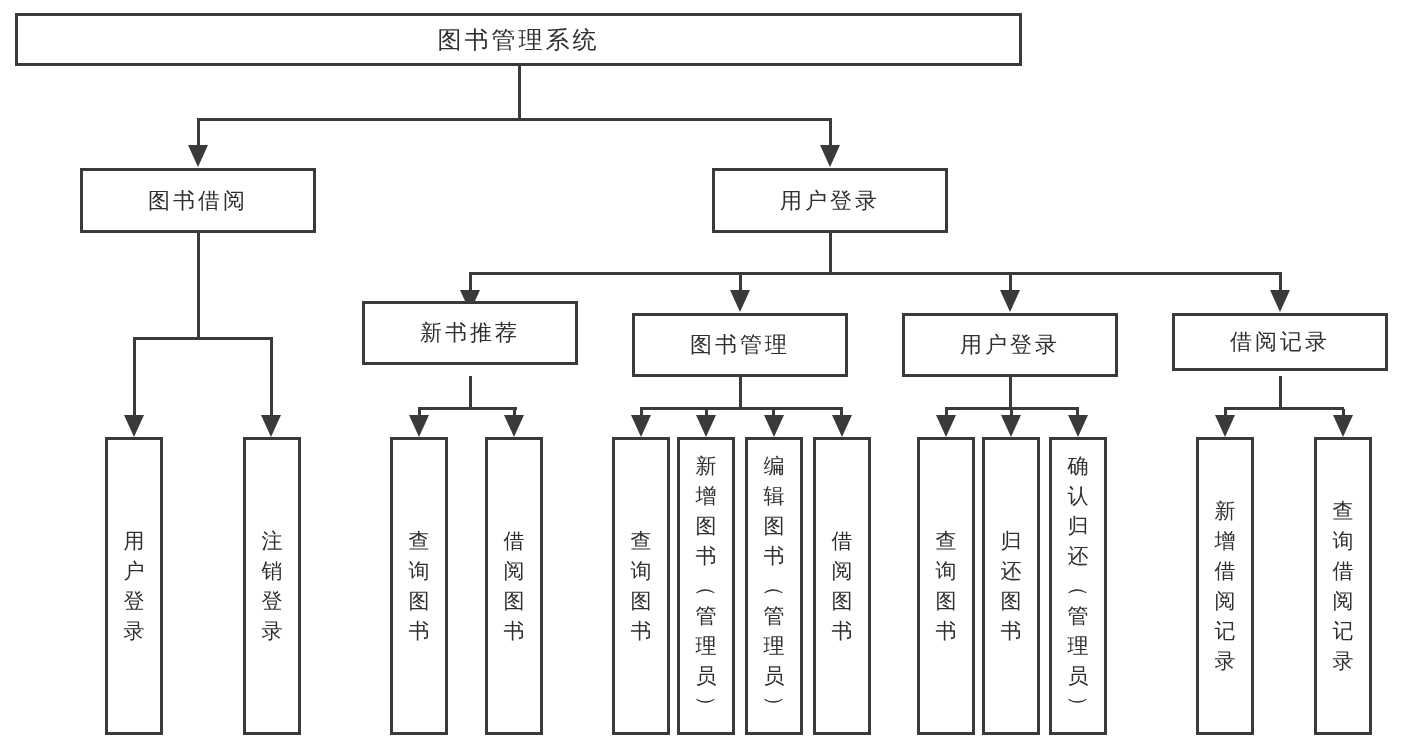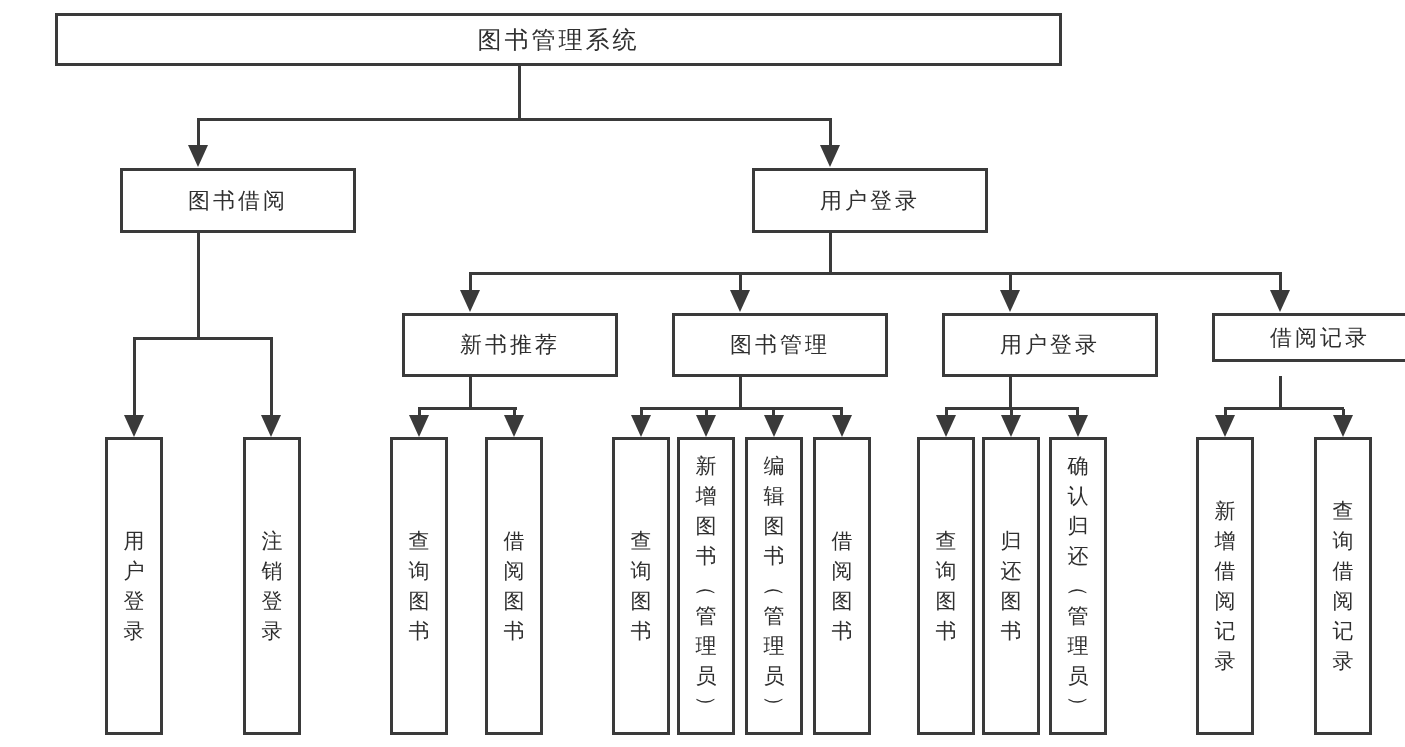--- a/index.html
+++ b/index.html
@@ -13,21 +13,20 @@
     position:relative;width:1405px;height:747px;background:var(--bg);
     font-family:"Liberation Sans","DejaVu Sans",sans-serif;color:var(--text);
     overflow:hidden;
   }
   .node{
     position:absolute;box-sizing:border-box;background:#fff;
     border:3px solid var(--line);
     display:flex;align-items:center;justify-content:center;
     font-size:22px;letter-spacing:3px;color:var(--text);
     z-index:2;
-    margin-left:40px;
   }
   .node.root{font-size:24px;}
   .leaf{
     position:absolute;box-sizing:border-box;background:#fff;
     border:3px solid var(--line);
     display:flex;flex-direction:column;align-items:center;justify-content:center;
     z-index:2;
   }
   .vchar{display:block;height:30px;line-height:30px;font-size:21px;text-align:center;width:100%;}
   .vparen{transform:rotate(90deg);}
@@ -52,33 +51,33 @@
   </div>
 
   <div class="node" style="left:80px;top:168px;width:236px;height:65px">
     <span>图书借阅</span>
   </div>
 
   <div class="node" style="left:712px;top:168px;width:236px;height:65px">
     <span>用户登录</span>
   </div>
 
-  <div class="node" style="left:362px;top:313px;width:216px;height:64px">
+  <div class="node" style="left:362px;top:301px;width:216px;height:64px">
     <span>新书推荐</span>
   </div>
 
   <div class="node" style="left:632px;top:313px;width:216px;height:64px">
     <span>图书管理</span>
   </div>
 
   <div class="node" style="left:902px;top:313px;width:216px;height:64px">
     <span>用户登录</span>
   </div>
 
-  <div class="node" style="left:1172px;top:313px;width:216px;height:49px">
+  <div class="node" style="left:1172px;top:313px;width:216px;height:58px">
     <span>借阅记录</span>
   </div>
 
   <div class="leaf" style="left:105px;top:437px;width:58px;height:298px">
     <span class="vtext">
         <span class="vchar">用</span>
         <span class="vchar">户</span>
         <span class="vchar">登</span>
         <span class="vchar">录</span>
       </span>

